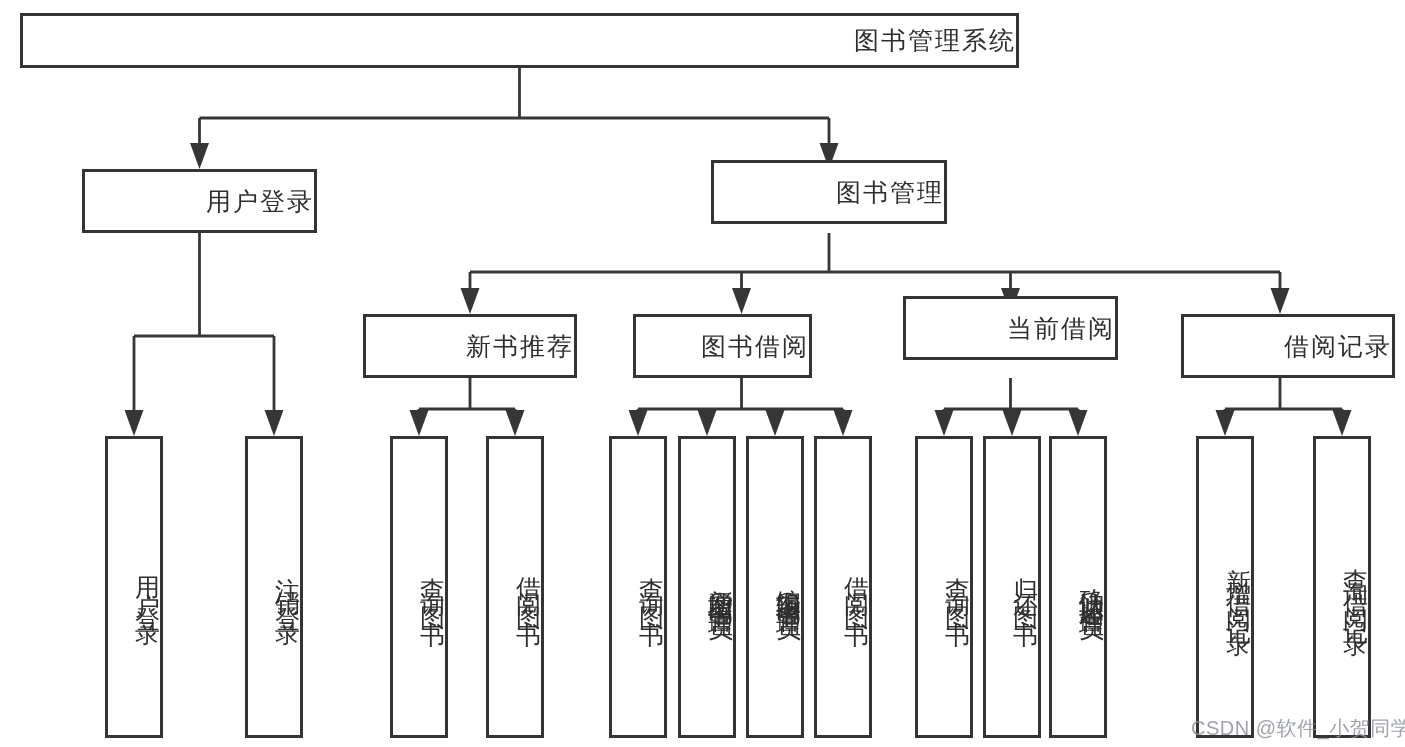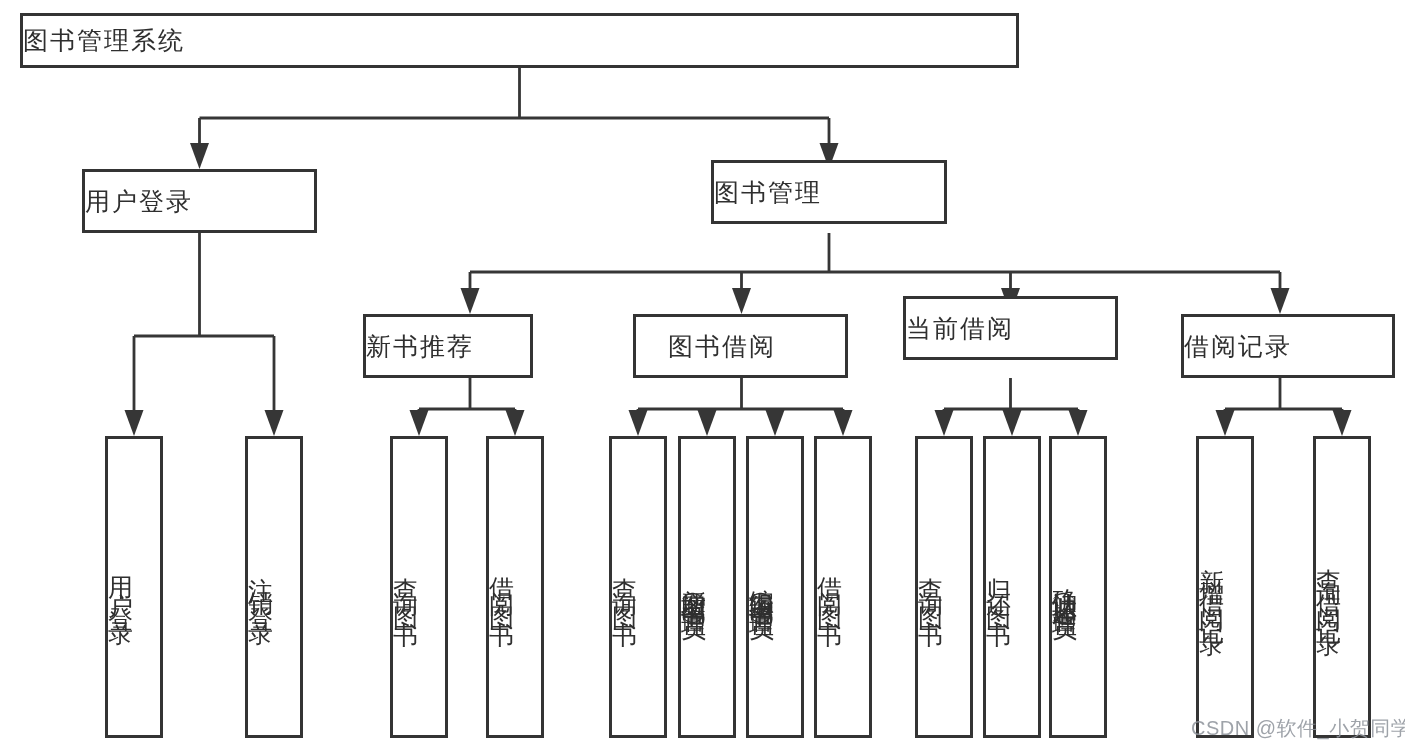--- a/index.html
+++ b/index.html
@@ -21,21 +21,21 @@
     top: 0;
     z-index: 1;
   }
   .node {
     position: absolute;
     box-sizing: border-box;
     background: #ffffff;
     border: 3px solid #343434;
     display: flex;
     align-items: center;
-    justify-content: flex-start;
+    justify-content: flex-end;
     z-index: 2;
   }
   .node-h .label {
     font-size: 25px;
     color: #2f2f2f;
     letter-spacing: 2px;
     white-space: nowrap;
   }
   .node-v .label {
     writing-mode: vertical-rl;
@@ -107,24 +107,24 @@
   <div id="watermark" style="color: rgb(142, 147, 155);">CSDN @软件_小贺同学</div>
 <div class="node node-h" style="left: 20px; top: 13px; width: 999px; height: 55px; border-color: rgb(52, 52, 52);">
       <span class="label" style="color: rgb(47, 47, 47);">图书管理系统</span>
     </div>
     <div class="node node-h" style="left: 82px; top: 169px; width: 235px; height: 64px; border-color: rgb(52, 52, 52);">
       <span class="label" style="color: rgb(47, 47, 47);">用户登录</span>
     </div>
     <div class="node node-h" style="left: 711px; top: 160px; width: 236px; height: 64px; border-color: rgb(52, 52, 52);">
       <span class="label" style="color: rgb(47, 47, 47);">图书管理</span>
     </div>
-    <div class="node node-h" style="left: 363px; top: 314px; width: 170px; height: 64px; border-color: rgb(52, 52, 52);">
+    <div class="node node-h" style="left: 363px; top: 314px; width: 214px; height: 64px; border-color: rgb(52, 52, 52);">
       <span class="label" style="color: rgb(47, 47, 47);">新书推荐</span>
     </div>
-    <div class="node node-h" style="left: 633px; top: 314px; width: 215px; height: 64px; border-color: rgb(52, 52, 52); padding-left: 32px;">
+    <div class="node node-h" style="left: 633px; top: 314px; width: 179px; height: 64px; border-color: rgb(52, 52, 52); padding-left: 32px;">
       <span class="label" style="color: rgb(47, 47, 47);">图书借阅</span>
     </div>
     <div class="node node-h" style="left: 903px; top: 296px; width: 215px; height: 64px; border-color: rgb(52, 52, 52);">
       <span class="label" style="color: rgb(47, 47, 47);">当前借阅</span>
     </div>
     <div class="node node-h" style="left: 1173px; top: 314px; width: 214px; height: 64px; border-color: rgb(52, 52, 52); margin-left: 8px;">
       <span class="label" style="color: rgb(47, 47, 47);">借阅记录</span>
     </div>
     <div class="node node-v" style="left: 105px; top: 436px; width: 58px; height: 302px; border-color: rgb(52, 52, 52);">
       <span class="label" style="color: rgb(47, 47, 47); letter-spacing: 15px;">用户登录</span>

